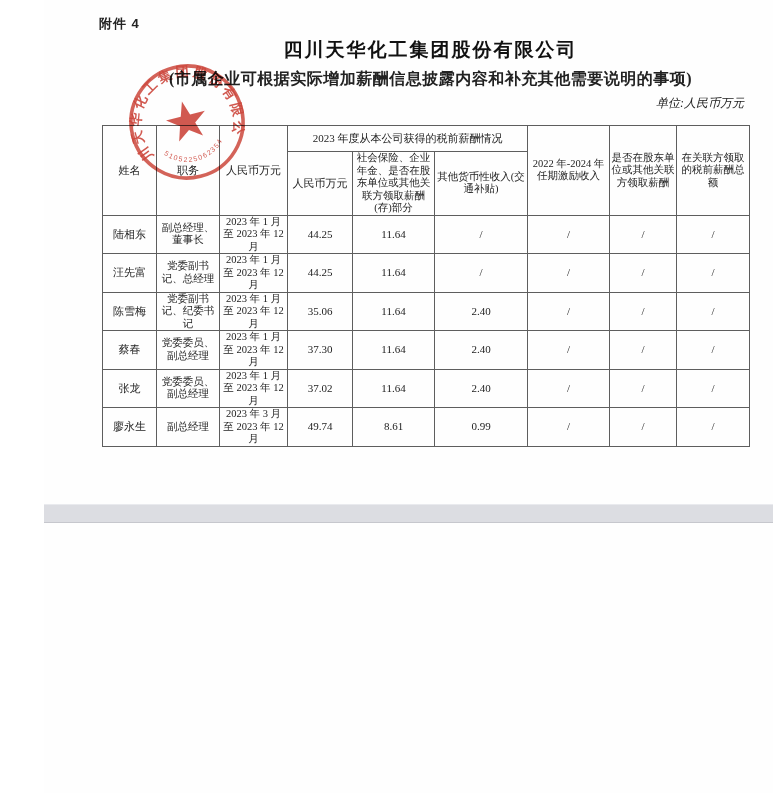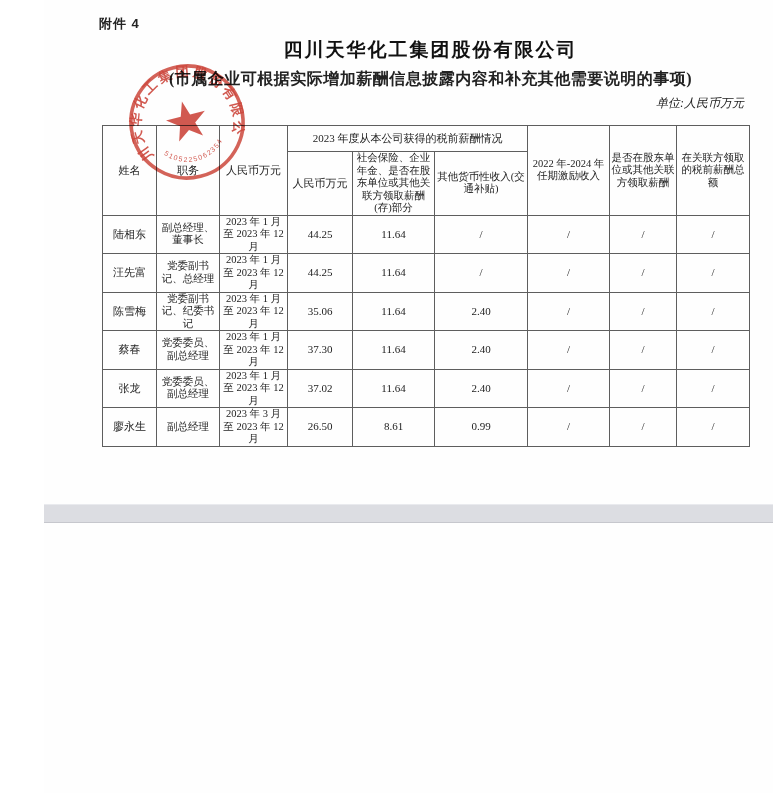--- a/index.html
+++ b/index.html
@@ -128,21 +128,21 @@
             <td class="cell-insurance">11.64</td>
             <td class="cell-other">2.40</td>
             <td class="cell-incentive">/</td>
             <td class="cell-flag">/</td>
             <td class="cell-total">/</td>
           </tr>
           <tr>
             <td class="cell-name">廖永生</td>
             <td class="cell-position">副总经理</td>
             <td class="cell-term">2023 年 3 月至 2023 年 12 月</td>
-            <td class="cell-salary">26.50</td>
+            <td class="cell-salary">49.74</td>
             <td class="cell-insurance">8.61</td>
             <td class="cell-other">0.99</td>
             <td class="cell-incentive">/</td>
             <td class="cell-flag">/</td>
             <td class="cell-total">/</td>
           </tr>
         </tbody>
     </table>
 
     <svg id="stamp1" class="stamp" width="124" height="124" viewBox="0 0 124 124">

